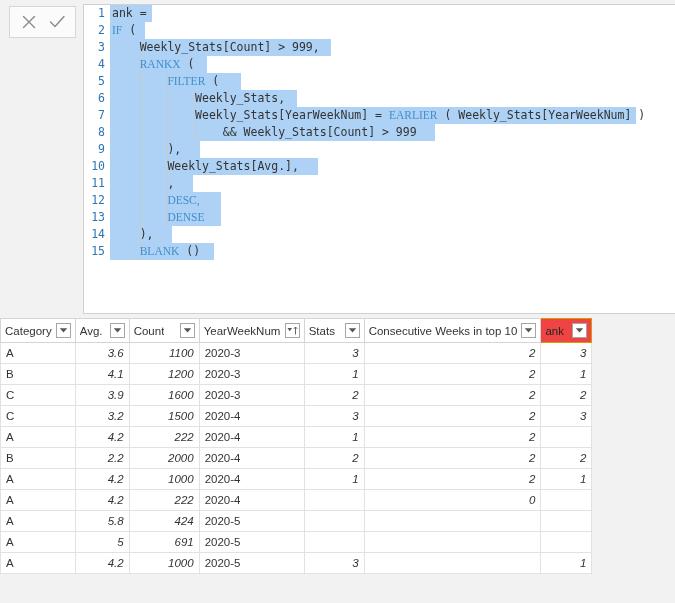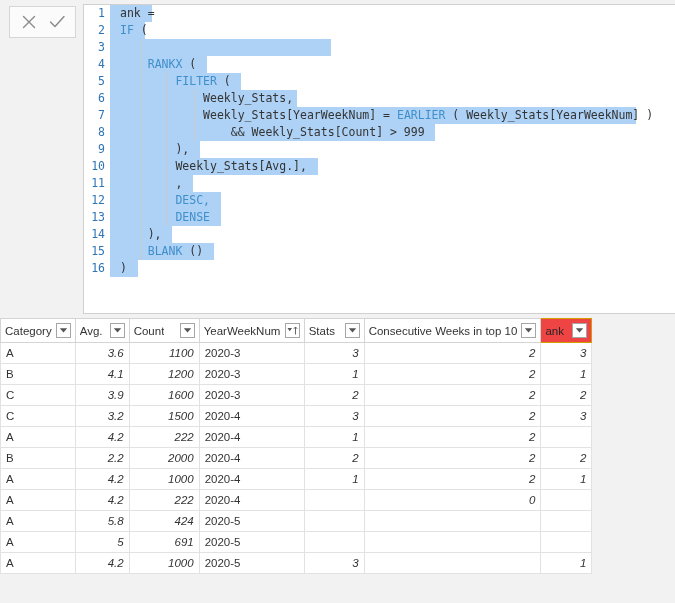--- a/index.html
+++ b/index.html
@@ -53,25 +53,25 @@
     padding-right: 5px;
     color: #2e75b6;
     background: #ffffff;
     font-size: 11.5px;
     line-height: 17px;
     user-select: none;
   }
   .code-text {
     position: relative;
     flex: 1 1 auto;
-    padding-left: 10px;
+    padding-left: 2px;
     color: #333333;
     line-height: 17px;
   }
-  .kw { color: #3f8fcc; }
+  .kw { color: #3f8fcc; font-family: Liberation Serif, serif; }
   .pl { color: #333333; }
   
   .guide {
     position: absolute; top: 0; bottom: 0;
     width: 1px;
     background: #c9c9c9;
   }
   .caret {
     display: inline-block;
     width: 1px; height: 13px;
@@ -154,34 +154,33 @@
       <svg viewBox="0 0 22 22" width="22" height="22">
         <path d="M4.5 11 L9 15.5 L18 5.5" stroke="#8a8a8a" stroke-width="1.4" fill="none" stroke-linecap="round" stroke-linejoin="round"></path>
       </svg>
     </span>
   </div>
 
   <div id="editor">
     <div id="code-rows">
         <div class="code-row"><div class="gutter">1</div><div class="code-text"><div style="position: absolute; left: 0px; top: 0px; height: 17px; z-index: 0; background: rgb(174, 210, 245); width: 41.52px;"></div><span style="position: relative; z-index: 1;"><span class="pl">ank =</span></span></div></div>
         <div class="code-row"><div class="gutter">2</div><div class="code-text"><div style="position: absolute; left: 0px; top: 0px; height: 17px; z-index: 0; background: rgb(174, 210, 245); width: 34.6px;"></div><span style="position: relative; z-index: 1;"><span class="kw">IF</span><span class="pl"> (</span></span></div></div>
-        <div class="code-row"><div class="gutter">3</div><div class="code-text"><div style="position: absolute; left: 0px; top: 0px; height: 17px; z-index: 0; background: rgb(174, 210, 245); width: 221.44px;"></div><div class="guide" style="left: 29.68px;"></div></div></div>
+        <div class="code-row"><div class="gutter">3</div><div class="code-text"><div style="position: absolute; left: 0px; top: 0px; height: 17px; z-index: 0; background: rgb(174, 210, 245); width: 221.44px;"></div><div class="guide" style="left: 29.68px;"></div><span style="position: relative; z-index: 1;"><span class="pl">    Weekly_Stats[Count] &gt; 999,</span></span></div></div>
         <div class="code-row"><div class="gutter">4</div><div class="code-text"><div style="position: absolute; left: 0px; top: 0px; height: 17px; z-index: 0; background: rgb(174, 210, 245); width: 96.88px;"></div><div class="guide" style="left: 29.68px;"></div><span style="position: relative; z-index: 1;"><span class="pl">    </span><span class="kw">RANKX</span><span class="pl"> (</span></span></div></div>
         <div class="code-row"><div class="gutter">5</div><div class="code-text"><div style="position: absolute; left: 0px; top: 0px; height: 17px; z-index: 0; background: rgb(174, 210, 245); width: 131.48px;"></div><div class="guide" style="left: 29.68px;"></div><div class="guide" style="left: 57.36px;"></div><span style="position: relative; z-index: 1;"><span class="pl">        </span><span class="kw">FILTER</span><span class="pl"> (</span></span></div></div>
         <div class="code-row"><div class="gutter">6</div><div class="code-text"><div style="position: absolute; left: 0px; top: 0px; height: 17px; z-index: 0; background: rgb(174, 210, 245); width: 186.84px;"></div><div class="guide" style="left: 29.68px;"></div><div class="guide" style="left: 57.36px;"></div><div class="guide" style="left: 85.04px;"></div><span style="position: relative; z-index: 1;"><span class="pl">            Weekly_Stats,</span></span></div></div>
         <div class="code-row"><div class="gutter">7</div><div class="code-text"><div style="position: absolute; left: 0px; top: 0px; height: 17px; z-index: 0; background: rgb(174, 210, 245); width: 525.92px;"></div><div class="guide" style="left: 29.68px;"></div><div class="guide" style="left: 57.36px;"></div><div class="guide" style="left: 85.04px;"></div><span style="position: relative; z-index: 1;"><span class="pl">            Weekly_Stats[YearWeekNum] = </span><span class="kw">EARLIER</span><span class="pl"> ( Weekly_Stats[YearWeekNum] )</span></span></div></div>
         <div class="code-row"><div class="gutter">8</div><div class="code-text"><div style="position: absolute; left: 0px; top: 0px; height: 17px; z-index: 0; background: rgb(174, 210, 245); width: 325.24px;"></div><div class="guide" style="left: 29.68px;"></div><div class="guide" style="left: 57.36px;"></div><div class="guide" style="left: 85.04px;"></div><span style="position: relative; z-index: 1;"><span class="pl">                &amp;&amp; Weekly_Stats[Count] &gt; 999</span></span></div></div>
         <div class="code-row"><div class="gutter">9</div><div class="code-text"><div style="position: absolute; left: 0px; top: 0px; height: 17px; z-index: 0; background: rgb(174, 210, 245); width: 89.96px;"></div><div class="guide" style="left: 29.68px;"></div><div class="guide" style="left: 57.36px;"></div><span style="position: relative; z-index: 1;"><span class="pl">        ),</span></span></div></div>
         <div class="code-row"><div class="gutter">10</div><div class="code-text"><div style="position: absolute; left: 0px; top: 0px; height: 17px; z-index: 0; background: rgb(174, 210, 245); width: 207.6px;"></div><div class="guide" style="left: 29.68px;"></div><div class="guide" style="left: 57.36px;"></div><span style="position: relative; z-index: 1;"><span class="pl">        Weekly_Stats[Avg.],</span></span></div></div>
         <div class="code-row"><div class="gutter">11</div><div class="code-text"><div style="position: absolute; left: 0px; top: 0px; height: 17px; z-index: 0; background: rgb(174, 210, 245); width: 83.04px;"></div><div class="guide" style="left: 29.68px;"></div><div class="guide" style="left: 57.36px;"></div><span style="position: relative; z-index: 1;"><span class="pl">        ,</span></span></div></div>
         <div class="code-row"><div class="gutter">12</div><div class="code-text"><div style="position: absolute; left: 0px; top: 0px; height: 17px; z-index: 0; background: rgb(174, 210, 245); width: 110.72px;"></div><div class="guide" style="left: 29.68px;"></div><div class="guide" style="left: 57.36px;"></div><span style="position: relative; z-index: 1;"><span class="pl">        </span><span class="kw">DESC,</span></span></div></div>
         <div class="code-row"><div class="gutter">13</div><div class="code-text"><div style="position: absolute; left: 0px; top: 0px; height: 17px; z-index: 0; background: rgb(174, 210, 245); width: 110.72px;"></div><div class="guide" style="left: 29.68px;"></div><div class="guide" style="left: 57.36px;"></div><span style="position: relative; z-index: 1;"><span class="pl">        </span><span class="kw">DENSE</span></span></div></div>
         <div class="code-row"><div class="gutter">14</div><div class="code-text"><div style="position: absolute; left: 0px; top: 0px; height: 17px; z-index: 0; background: rgb(174, 210, 245); width: 62.28px;"></div><div class="guide" style="left: 29.68px;"></div><span style="position: relative; z-index: 1;"><span class="pl">    ),</span></span></div></div>
         <div class="code-row"><div class="gutter">15</div><div class="code-text"><div style="position: absolute; left: 0px; top: 0px; height: 17px; z-index: 0; background: rgb(174, 210, 245); width: 103.8px;"></div><div class="guide" style="left: 29.68px;"></div><span style="position: relative; z-index: 1;"><span class="pl">    </span><span class="kw">BLANK</span><span class="pl"> ()</span></span></div></div>
-        <div class="code-row"><div class="gutter">16</div><div class="code-text"><div style="position: absolute; left: 0px; top: 0px; height: 17px; z-index: 0; background: rgb(174, 210, 245); width: 27.68px;"></div><span style="position: relative; z-index: 1;"><span class="pl">)</span></span></div></div>
       </div>
   </div>
 </div>
 
 <div id="grid">
   <table class="datagrid">
     <colgroup id="grid-colgroup">
         <col style="width: 67px;">
         <col style="width: 54px;">
         <col style="width: 70px;">

